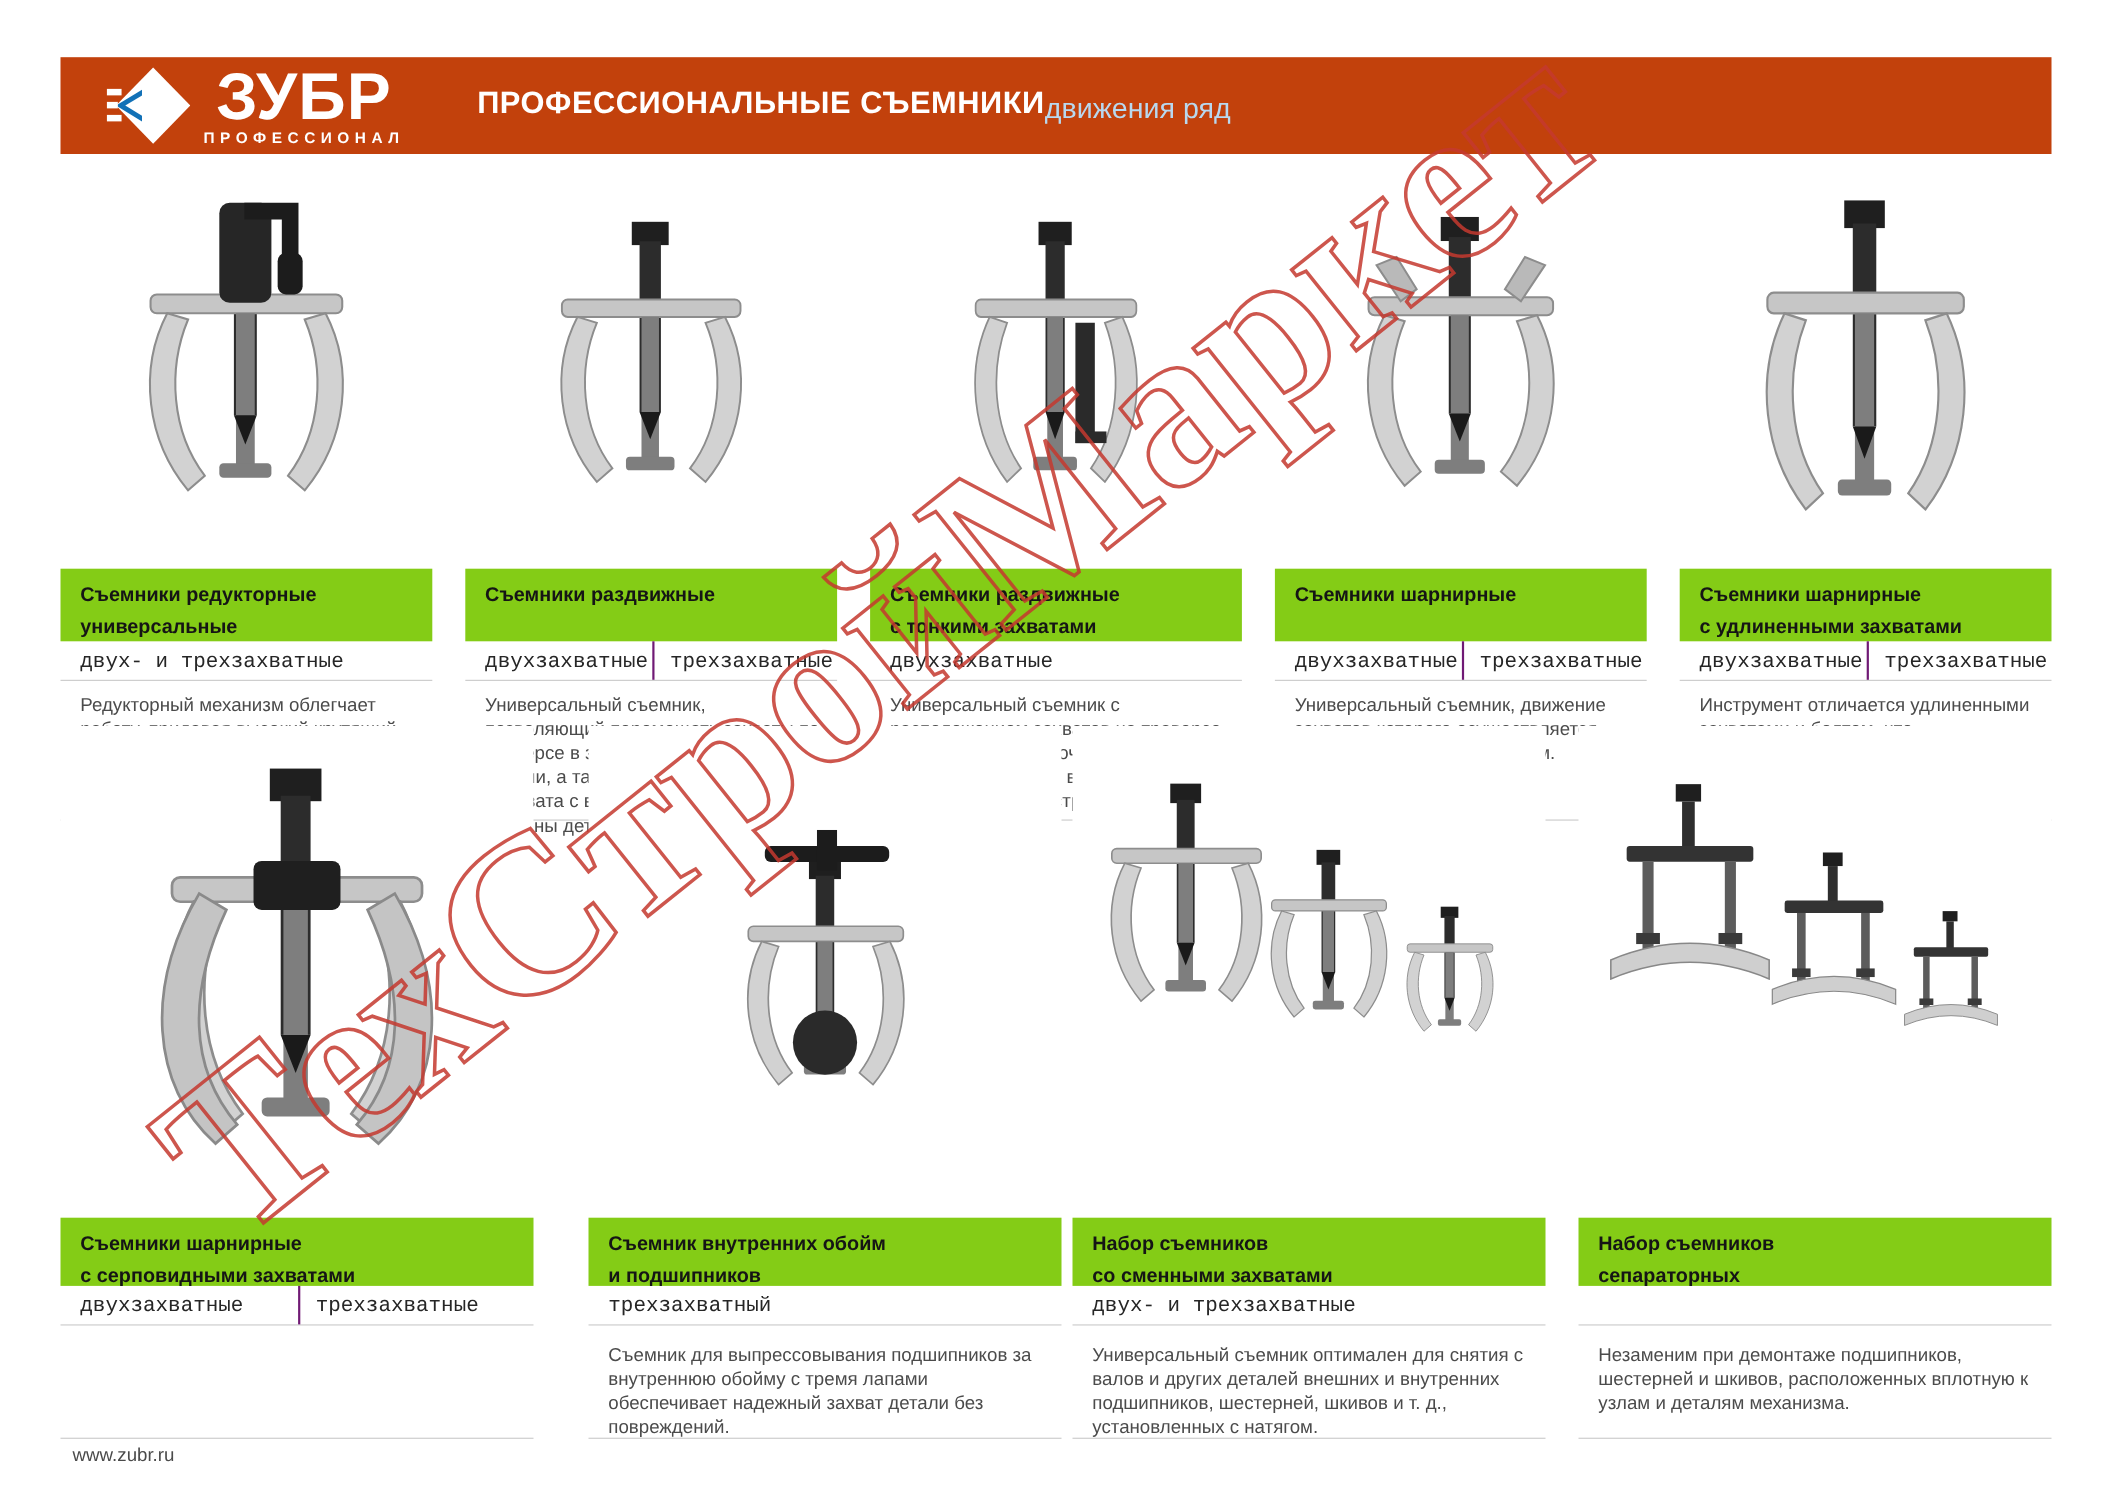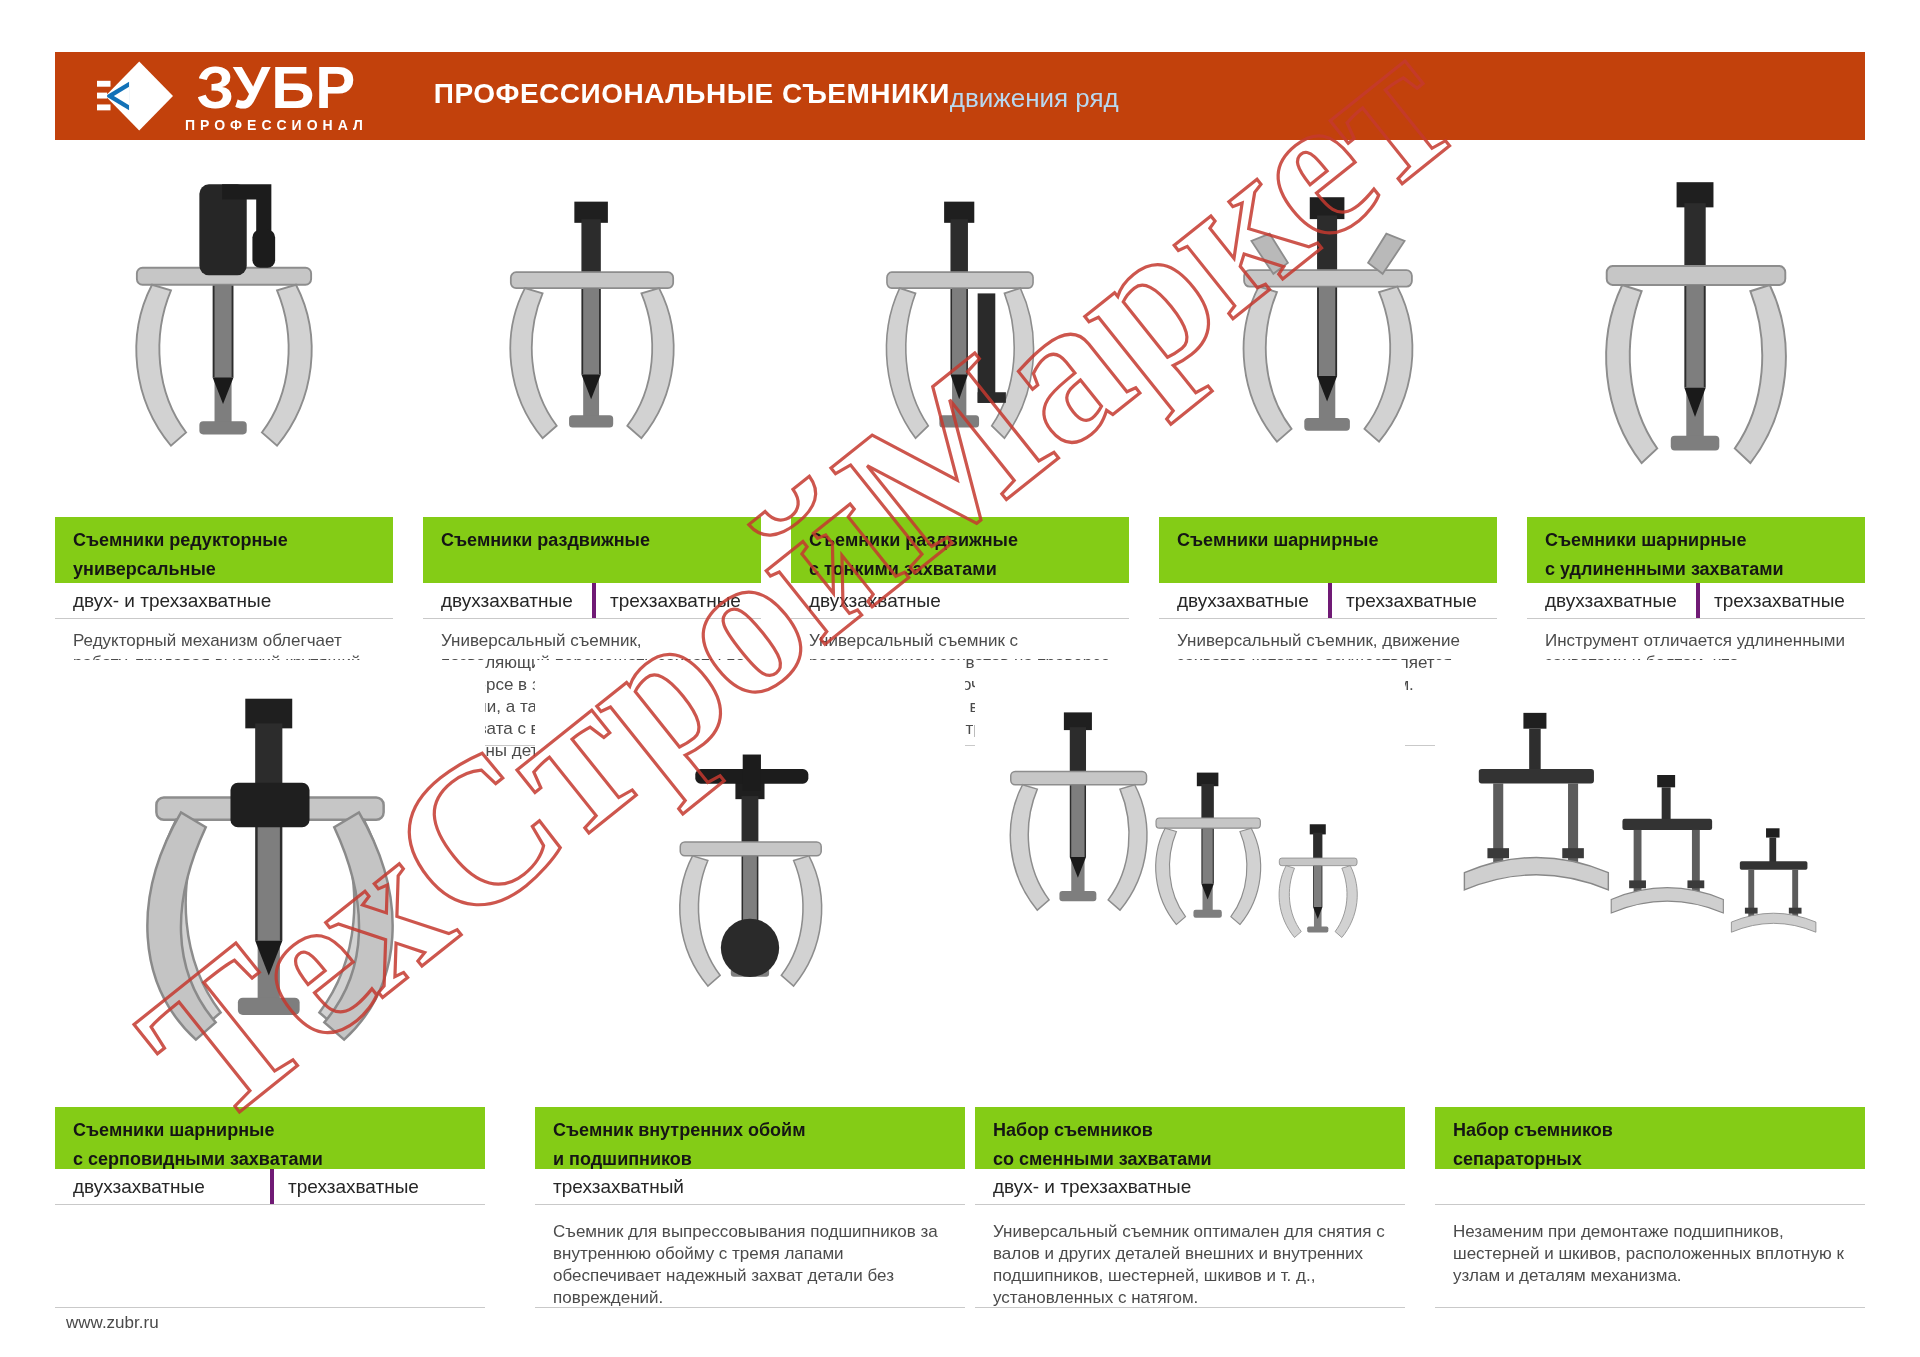--- a/index.html
+++ b/index.html
@@ -24,23 +24,23 @@
   .card.bottom{width:430px;top:660px;height:648px;}
   .image{display:flex;align-items:center;justify-content:center;}
   .card.top .image{height:367px;padding-bottom:0;}
   .card.bottom .image{height:447px;}
   .title-block{box-sizing:border-box;background:#84cc16;padding:9px 18px 0 18px;
                font-size:18px;font-weight:700;color:#151515;line-height:29px;
                white-space:pre-line;}
   .card.top .title-block{height:66px;}
   .card.bottom .title-block{height:62px;}
   .label-row{box-sizing:border-box;height:36px;display:flex;align-items:center;
-             border-bottom:1px solid #c9c9c9;font-size:19px;color:#262626;}
+             border-bottom:1px solid #c9c9c9;font-size:19px;color:#262626;font-family:Liberation Mono, monospace;}
   .label-cell{flex:1;padding-left:18px;display:flex;align-items:center;height:100%;}
-  .label-cell + .label-cell{border-left:4px solid #701a75;padding-left:14px;}
+  .label-cell + .label-cell{border-left:2px solid #701a75;padding-left:14px;}
   .desc{padding:11px 16px 0 18px;font-size:17px;line-height:22px;color:#4b4b4b;}
   .card.bottom .desc{padding-top:16px;}
 
   
   .footer-url{position:absolute;left:66px;top:1313px;font-size:17px;color:#4a4a4a;}
 
   
   .watermark-svg{position:absolute;left:0;top:0;pointer-events:none;z-index:20;}
 
   .hidden-defs{position:absolute;width:0;height:0;overflow:hidden;}

